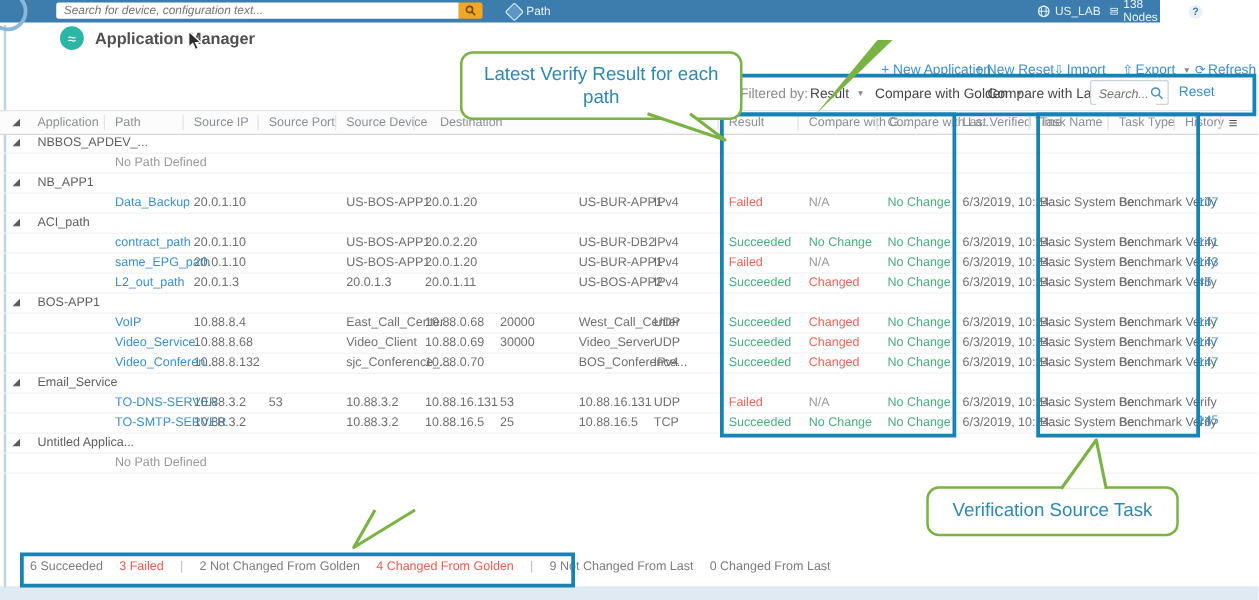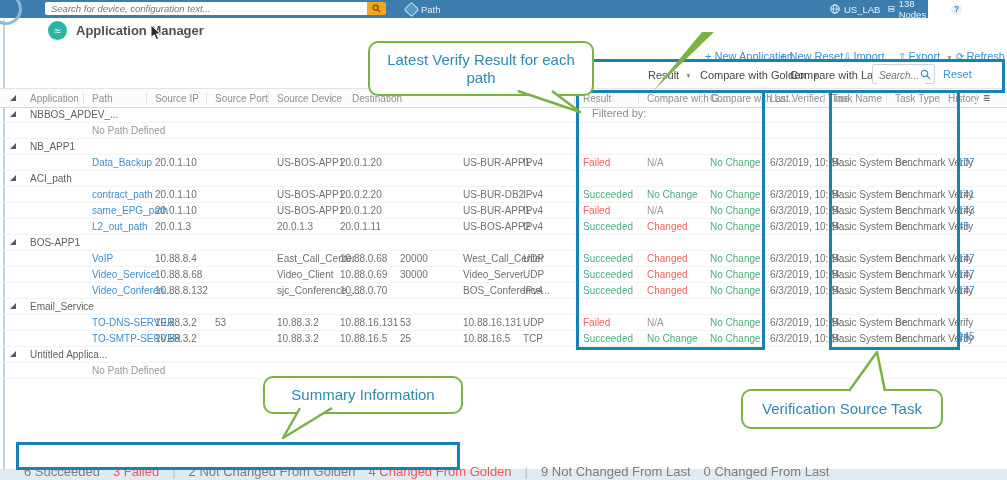--- a/index.html
+++ b/index.html
@@ -34,21 +34,21 @@
 
   
   #total-entries{position:absolute;left:30px;top:67px;font-size:10.5px;color:#8c8c8c;}
   .tool-link{position:absolute;top:50px;font-size:11px;color:#3c90cc;white-space:nowrap;cursor:pointer;}
   .tool-ic{font-size:10px;margin-right:2px;}
   .caret{font-size:6.5px;color:#7f8a92;margin-left:6px;vertical-align:middle;}
 
   
   .filter-item{position:absolute;top:64px;height:22px;display:flex;align-items:center;
         font-size:11px;color:#464646;white-space:nowrap;cursor:pointer;}
-  #filter-label{color:#8c8c8c;cursor:default;margin-top:38px;}
+  #filter-label{color:#8c8c8c;cursor:default;}
   #filter-search{position:absolute;left:872px;top:64px;width:63px;height:20px;border:1px solid #c9d4da;
         border-radius:2px;background:#fff;box-sizing:border-box;}
   #filter-search input{width:44px;height:16px;border:none;outline:none;margin:1px 0 0 4px;
         font-family:"Liberation Sans",sans-serif;font-size:10px;font-style:italic;color:#9aa4ab;}
   #filter-search svg{position:absolute;right:3px;top:4px;}
   #reset-link{position:absolute;left:943px;top:68px;font-size:11px;color:#3c90cc;cursor:pointer;}
 
   
   #thead{position:absolute;left:0;top:88px;width:1007px;height:18px;background:#fcfcfc;
         border-top:1px solid #e4e4e4;border-bottom:1px solid #d8d8d8;z-index:2;}
@@ -67,22 +67,22 @@
   
   .annbox{position:absolute;border:3px solid #1982b4;z-index:6;pointer-events:none;background:transparent;}
 
   
   .callout{position:absolute;background:#fff;border:2.5px solid #7ab344;border-radius:10px;
         color:#2d89b4;font-size:15px;display:flex;align-items:center;justify-content:center;
         text-align:center;z-index:10;line-height:1.2;}
   #tails{position:absolute;left:0;top:0;width:1007px;height:480px;z-index:12;pointer-events:none;}
 
   
-  #summary-row{position:absolute;left:24px;top:464px;display:flex;gap:13px;align-items:center;
-        font-size:13px;z-index:2;text-align:center;}
+  #summary-row{position:absolute;left:24px;top:448px;display:flex;gap:13px;align-items:center;
+        font-size:10px;z-index:2;text-align:center;}
   .seg-gray{color:#7d7d7d;}
   .seg-red{color:#ef5a50;}
   .seg-dim{color:#bdbdbd;}
   #footer-strip{position:absolute;left:0;top:469px;width:1007px;height:11px;background:#dfeaf3;}
 
   #cursor{position:absolute;left:150px;top:24px;z-index:20;pointer-events:none;}
 </style>
 </head>
 <body>
 
@@ -381,21 +381,20 @@
       <span class="seg-gray">0 Changed From Last</span>
     </div>
   <div id="footer-strip"></div>
 
   <div class="annbox" style="left:578px;top:59px;width:421px;height:28px;"></div>
   <div class="annbox" style="left:576px;top:90px;width:183px;height:254px;"></div>
   <div class="annbox" style="left:829px;top:90px;width:125px;height:254px;"></div>
   <div class="annbox" style="left:16px;top:442px;width:438px;height:22px;"></div>
 
   <div class="callout" style="left:368px;top:41px;width:206px;height:51px;padding:0 8px;">Latest Verify Result for each path</div>
-  <div class="callout" style="left:263px;top:376px;width:196px;height:34px;">Summary Information</div>
   <div class="callout" style="left:741px;top:389px;width:198px;height:36px;">Verification Source Task</div>
 
   <svg id="tails" viewBox="0 0 1007 480">
     <polygon points="702,32 714,32 653,91" fill="#7ab344"></polygon>
     <path d="M518,91 L580,112 L552,91" fill="#fff" stroke="#7ab344" stroke-width="2.5" stroke-linejoin="round"></path>
     <path d="M300,408 L283,438 L332,408" fill="#fff" stroke="#7ab344" stroke-width="2.5" stroke-linejoin="round"></path>
     <path d="M849,391 L877,352 L885,391" fill="#fff" stroke="#7ab344" stroke-width="2.5" stroke-linejoin="round"></path>
   </svg>
 
 </div>

